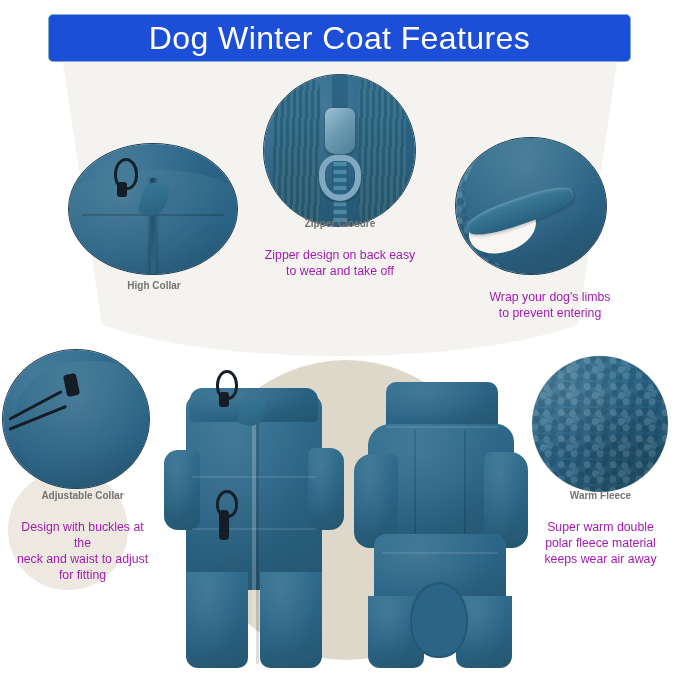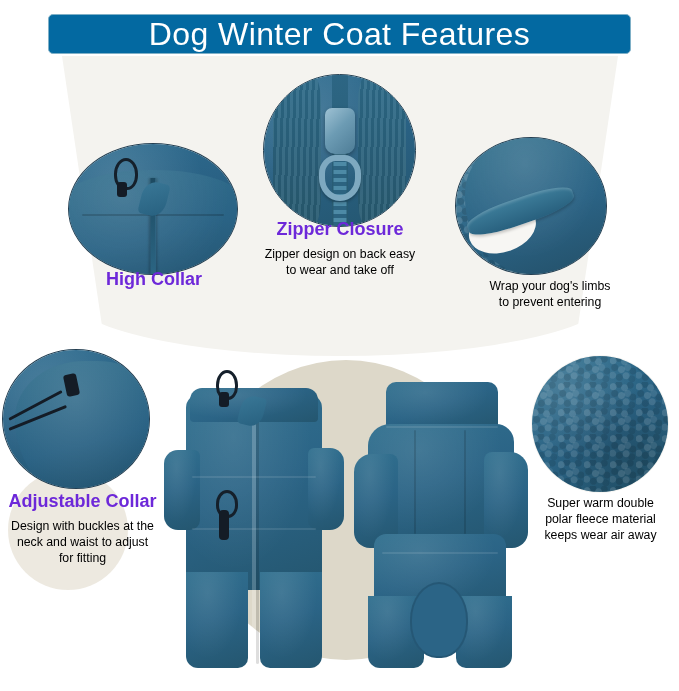--- a/index.html
+++ b/index.html
@@ -49,22 +49,22 @@
     opacity: .75;
     pointer-events: none;
   }
 
   
   .title-banner {
     position: absolute;
     left: 48px;
     top: 14px;
     width: 583px;
-    height: 40px;
-    background: #0369a1;
+    height: 48px;
+    background: #1d4ed8;
     border: 1px solid #7fb0c7;
     border-radius: 5px;
     display: flex;
     align-items: center;
     justify-content: center;
     box-sizing: border-box;
   }
   .title-banner .title-text {
     color: #ffffff;
     font-size: 32px;
@@ -306,32 +306,32 @@
   }
   .seam-light {
     position: absolute;
     background: rgba(255,255,255,.10);
     border-radius: 2px;
   }
 
   
   .caption { position: absolute; text-align: center; }
   .caption .c-title {
-    color: #6d28d9;
-    font-size: 18px;
+    color: #737373;
+    font-size: 10px;
     font-weight: 700;
     line-height: 1.25;
     margin: 0 0 3px 0;
     white-space: nowrap;
   }
   .caption .c-desc {
-    color: #000000;
+    color: #a21caf;
     font-size: 12.3px;
     line-height: 1.32;
-    margin: 5px;
+    margin: 16px;
     white-space: pre-line;
   }
 </style>
 </head>
 <body>
 
 <div id="page">
 
   <div class="bg-top-blob"></div>
   <div class="bg-beige-circle"></div>
@@ -343,21 +343,21 @@
 
   <div class="photo-circle" style="left:68px; top:143px; width:170px; height:132px;">
     <div class="fabric"></div>
     <div class="collar-shape"></div>
     <div class="collar-seam" style="top:54%;"></div>
     <div class="zip-line"></div>
     <div class="cord-loop" style="left:45px; top:14px;"></div>
     <div class="cord-lock" style="left:48px; top:38px;"></div>
     <div class="collar-flap" style="left:72px; top:38px;"></div>
   </div>
-  <div class="caption" style="left:38px; top:268px; width:232px;">
+  <div class="caption" style="left:38px; top:280px; width:232px;">
     <p class="c-title">High Collar</p>
   </div>
 
   <div class="photo-circle" style="left:263px; top:74px; width:153px; height:153px;">
     <div class="fabric"></div>
     <div class="zip-tape-l"></div>
     <div class="zip-tape-r"></div>
     <div class="zip-body"></div>
     <div class="zip-teeth"></div>
     <div class="zip-slider"></div>
@@ -391,20 +391,21 @@
     <p class="c-title">Adjustable Collar</p>
     <p class="c-desc">Design with buckles at the
 neck and waist to adjust
 for fitting</p>
   </div>
 
   <div class="photo-circle no-ring" style="left:531px; top:355px; width:138px; height:138px;">
     <div class="fabric sherpa"></div>
   </div>
   <div class="caption" style="left:522px; top:490px; width:157px;">
+    <p class="c-title">Warm Fleece</p>
     <p class="c-desc">Super warm double
 polar fleece material
 keeps wear air away</p>
   </div>
 
   <div class="garment" style="left:168px; top:382px; width:172px; height:290px;">
 
     <div class="g-part" style="left:18px; top:12px; width:136px; height:196px; border-radius:14px 14px 10px 10px;"></div>
 
     <div class="g-part" style="left:22px; top:6px; width:128px; height:34px; border-radius:12px 12px 4px 4px;"></div>

